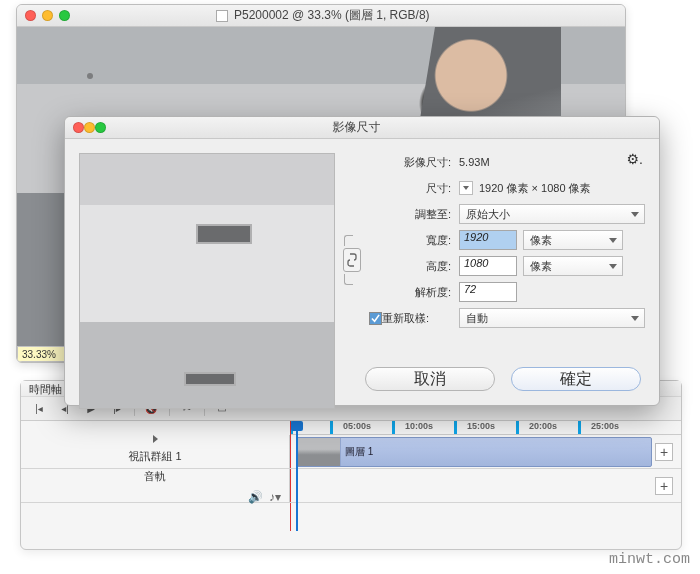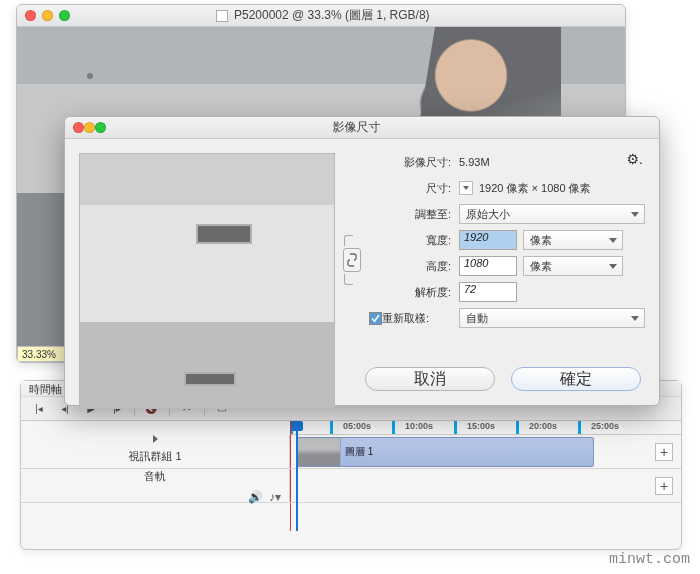--- a/index.html
+++ b/index.html
@@ -36,21 +36,21 @@
 .tl-ruler { position:absolute; left:269px; right:0; top:40px; height:14px; border-bottom:1px solid #ccc; font-size:9px; color:#666; display:flex;}
 .tl-tick{ flex:0 0 62px; border-left:3px solid #0ea5e9; padding-left:10px;font-weight:bold;}
 .tl-playhead{ position:absolute; left:275px; top:40px; width:2px; height:110px; background:#1976d2; z-index:3;}
 .tl-playhead::before{content:""; position:absolute; left:-5px; top:0; width:12px; height:10px; background:#1976d2; border-radius:2px;}
 .tl-redline{ position:absolute; left:269px; top:40px; width:1px; height:110px; background:#d33;}
 .tl-row{ position:absolute; left:0; right:0; height:34px; border-bottom:1px solid #d4d4d4; display:flex; align-items:center;}
 .tl-row1{ top:54px;} .tl-row2{ top:88px;}
 .tl-label{ width:269px; display:flex; align-items:center; padding:0 8px; gap:6px; font-size:11px; color:#333; background:#f5f5f5; height:100%; border-right:1px solid #ccc;flex-direction:column;}
 .tl-disclosure{ width:0;height:0;border-top:4px solid transparent;border-bottom:4px solid transparent;border-left:5px solid #666;}
 .tl-label-icons{margin-left:auto; display:flex; gap:6px; align-items:center; color:#666; font-size:12px;}
-.tl-clip{ position:absolute; left:275px; top:56px; width:298px; height:30px; background:linear-gradient(#b9c9ea,#a3b6dd); border:1px solid #7d95c4; border-radius:2px; display:flex; align-items:center; font-size:10px; color:#223; overflow:hidden;}
+.tl-clip{ position:absolute; left:275px; top:56px; width:356px; height:30px; background:linear-gradient(#b9c9ea,#a3b6dd); border:1px solid #7d95c4; border-radius:2px; display:flex; align-items:center; font-size:10px; color:#223; overflow:hidden;}
 .tl-thumb{ width:44px; height:100%; background:linear-gradient(#bcbdbf 40%,#8c8e91 60%); border-right:1px solid #94a7cf;}
 .tl-clip span{padding-left:4px;}
 .tl-plus{ position:absolute; right:8px; width:18px; height:18px; border:1px solid #bbb; background:#fff; display:flex; align-items:center; justify-content:center; font-size:14px; color:#555;}
 
 
 .dlg { position:absolute; left:64px; top:116px; width:596px; height:290px; background:#efefef; border:1px solid #b3b3b3; border-radius:6px; box-shadow:0 10px 30px rgba(0,0,0,.35); z-index:5;}
 .dlg-bar{ height:22px; background:linear-gradient(#f3f3f3,#e4e4e4); border-bottom:1px solid #c8c8c8; display:flex; align-items:center; padding:0 8px; gap:0; border-radius:6px 6px 0 0;}
 .dlg-title{ flex:1; text-align:center; font-size:12px; color:#444; margin-left:-44px;}
 .dlg-body{ position:absolute; top:22px; left:0; right:0; bottom:0; padding:14px 18px 12px 14px;}
 .dlg-preview{ position:absolute; left:14px; top:14px; width:256px; height:256px; border:1px solid #b9b9b9; background:#d8d8d9; overflow:hidden;}

